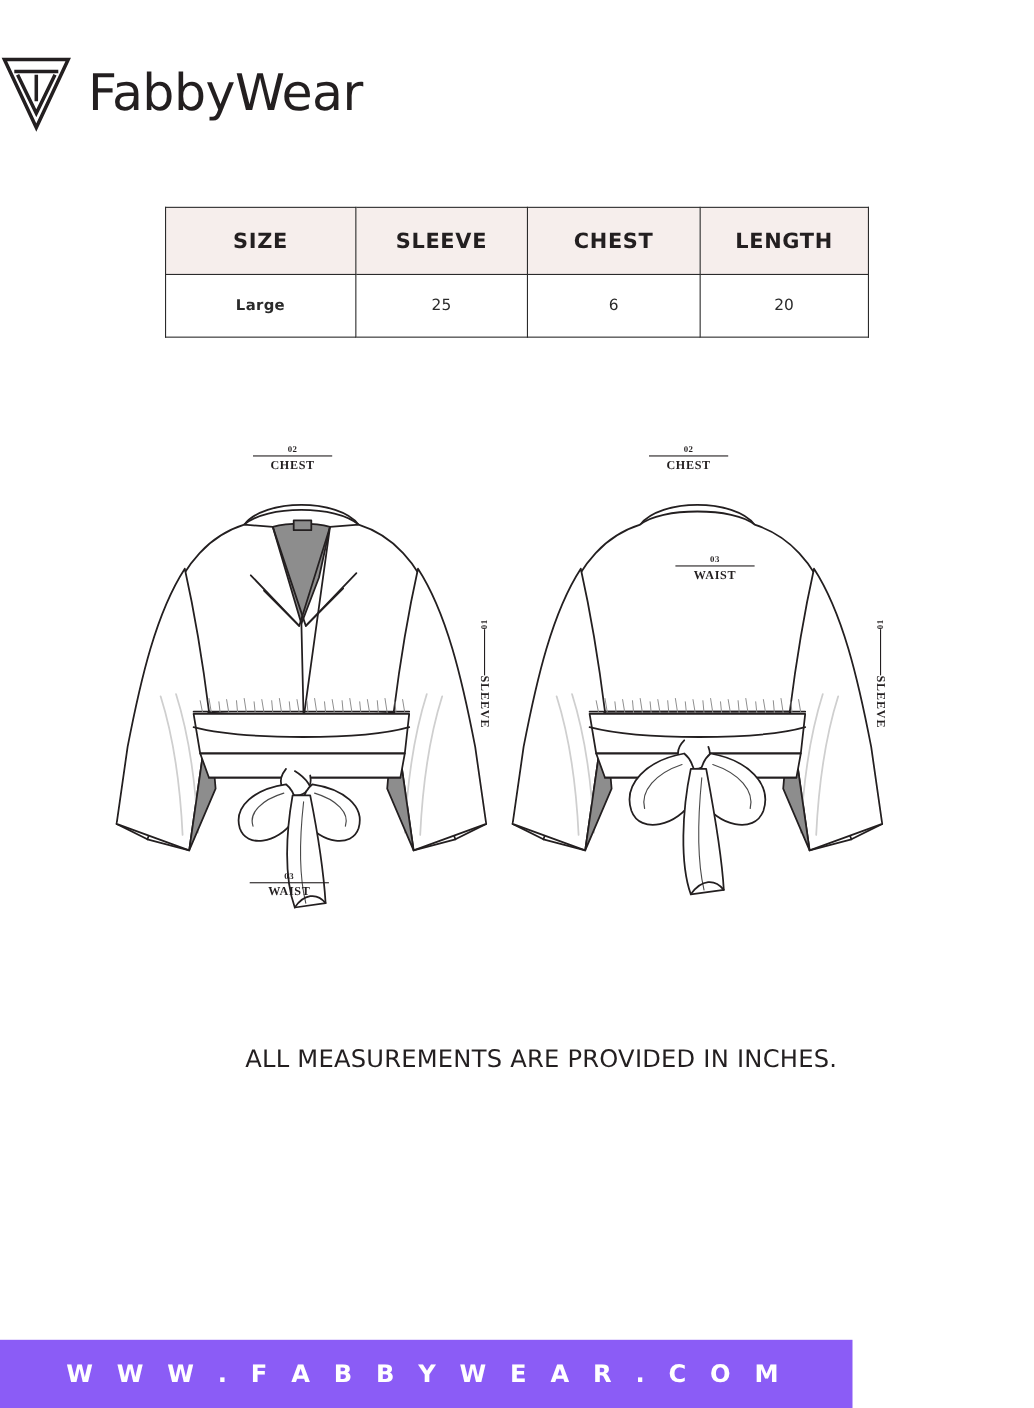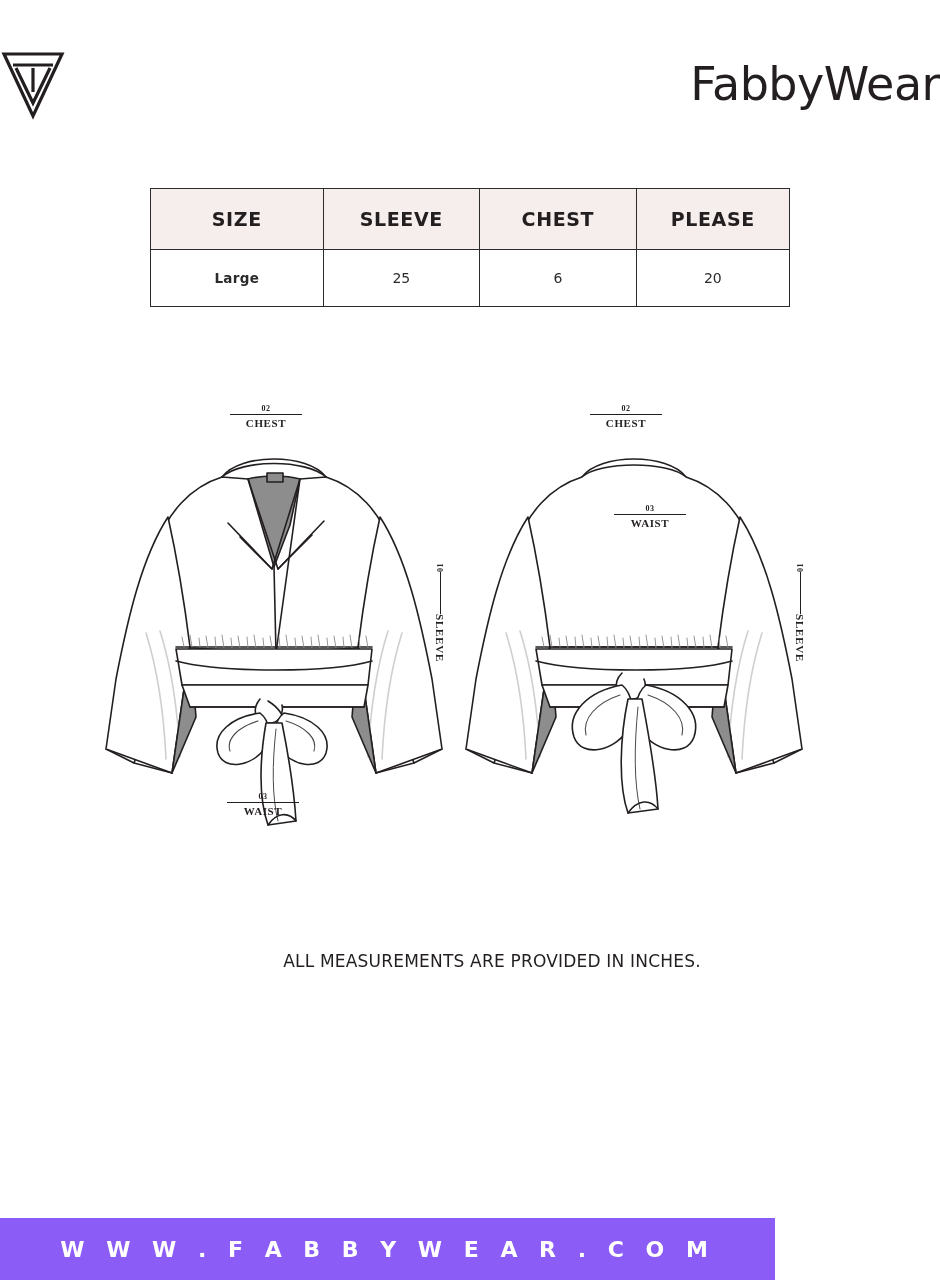--- a/index.html
+++ b/index.html
@@ -13,21 +13,22 @@
     font-family: "Liberation Sans", sans-serif;
     color: #1a1a1a;
     position: relative;
     overflow: hidden;
   }
 
   
   .brand {
     display: flex;
     align-items: center;
-    justify-content: space-between;
+    justify-content: flex-start;
+    gap: 14px;
     padding-top: 48px;
   }
   .brand-mark {
     width: 66px;
     height: 72px;
     flex: none;
   }
   .brand-name {
     font-size: 46px;
     font-weight: 400;
@@ -152,21 +153,21 @@
   }
   .note-title {
     font-size: 19px;
     font-weight: 700;
     letter-spacing: 0.3px;
     color: #231f20;
     font-family: "DejaVu Sans", sans-serif;
   }
   .note-sub {
     margin-top: 9px;
-    font-size: 17px;
+    font-size: 22px;
     letter-spacing: 0.2px;
     color: #231f20;
     font-family: "DejaVu Sans", sans-serif;
     padding-left: 44px;
   }
 
   
   .footer {
     position: absolute;
     left: 0;
@@ -207,21 +208,21 @@
         <col class="c1">
         <col class="c2">
         <col class="c3">
         <col class="c4">
       </colgroup>
     <thead>
       <tr>
         <th>SIZE</th>
         <th>SLEEVE</th>
         <th>CHEST</th>
-        <th>PLEASE</th>
+        <th>LENGTH</th>
       </tr>
     </thead>
     <tbody>
       <tr>
         <td class="size-name">Large</td>
         <td>25</td>
         <td>6</td>
         <td>20</td>
       </tr>
     </tbody>

